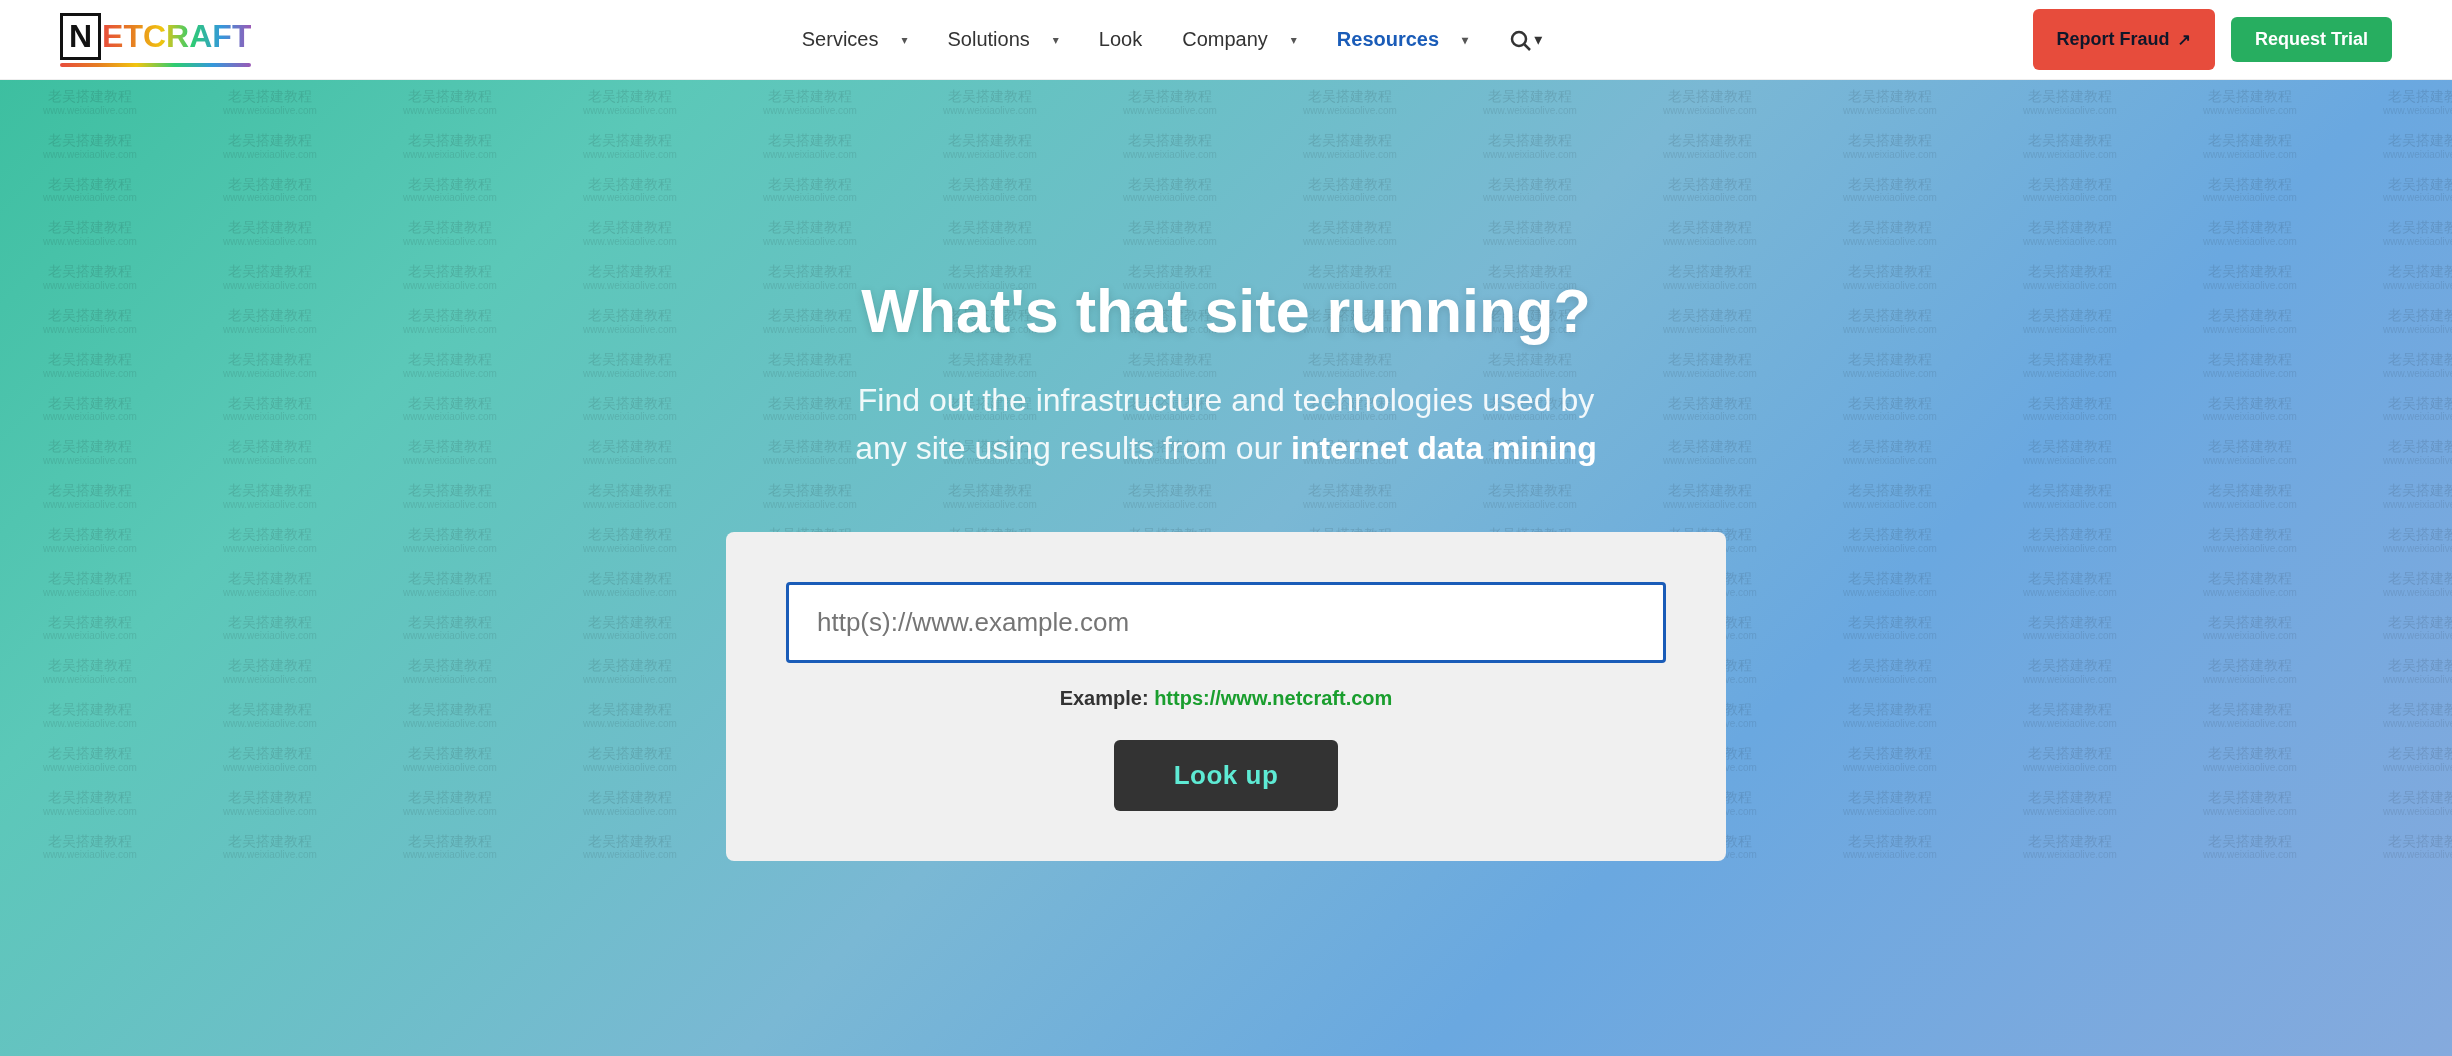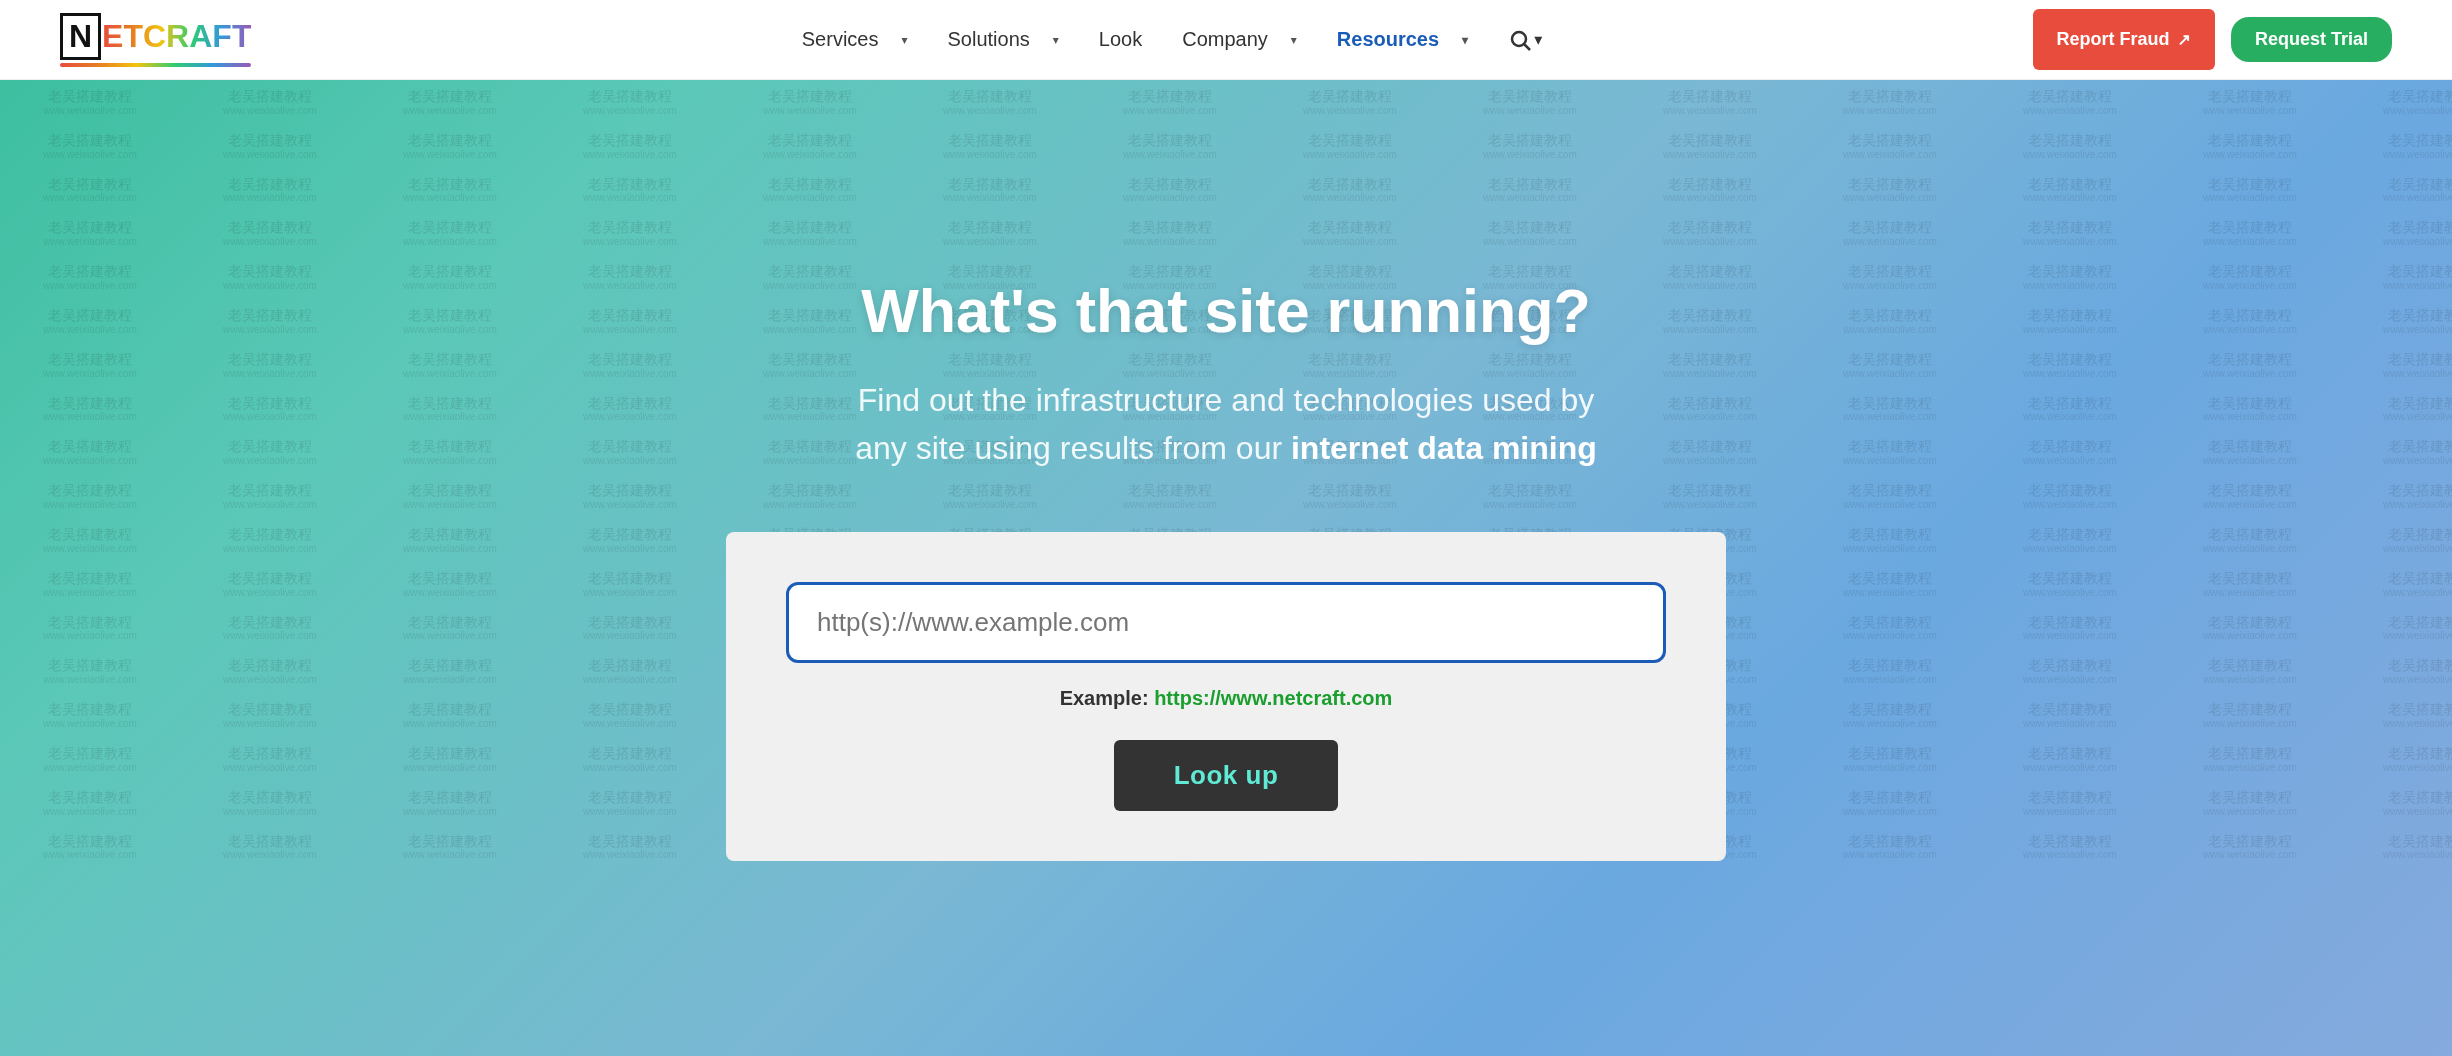--- a/index.html
+++ b/index.html
@@ -51,37 +51,37 @@
       font-size: 12px;
       color: #555;
     }
     .navbar-actions {
       display: flex;
       align-items: center;
       gap: 16px;
     }
     .btn-report-fraud {
       background: #e74c3c;
-      color: #ffffff;
+      color: #0f172a;
       border: none;
       border-radius: 6px;
       padding: 20px 24px;
       font-size: 18px;
       font-weight: 600;
       cursor: pointer;
       display: flex;
       align-items: center;
       gap: 8px;
       white-space: nowrap;
     }
     .btn-request-trial {
       background: #27ae60;
       color: #fff;
       border: none;
-      border-radius: 18px;
+      border-radius: 6px;
       padding: 12px 24px;
       font-size: 18px;
       font-weight: 600;
       cursor: pointer;
       white-space: nowrap;
     }
     .search-icon-nav {
       font-size: 22px;
       color: #333;
       cursor: pointer;
@@ -166,21 +166,21 @@
     }
     .search-input-wrapper {
       width: 100%;
       margin-bottom: 24px;
     }
     .search-input {
       width: 100%;
       padding: 22px 28px;
       font-size: 26px;
       border: 3px solid #1a5cb8;
-      border-radius: 12px;
+      border-radius: 4px;
       background: #fff;
       color: #aaa;
       outline: none;
     }
     .example-text {
       font-size: 20px;
       color: #333;
       margin-bottom: 30px;
       text-align: center;
     }

